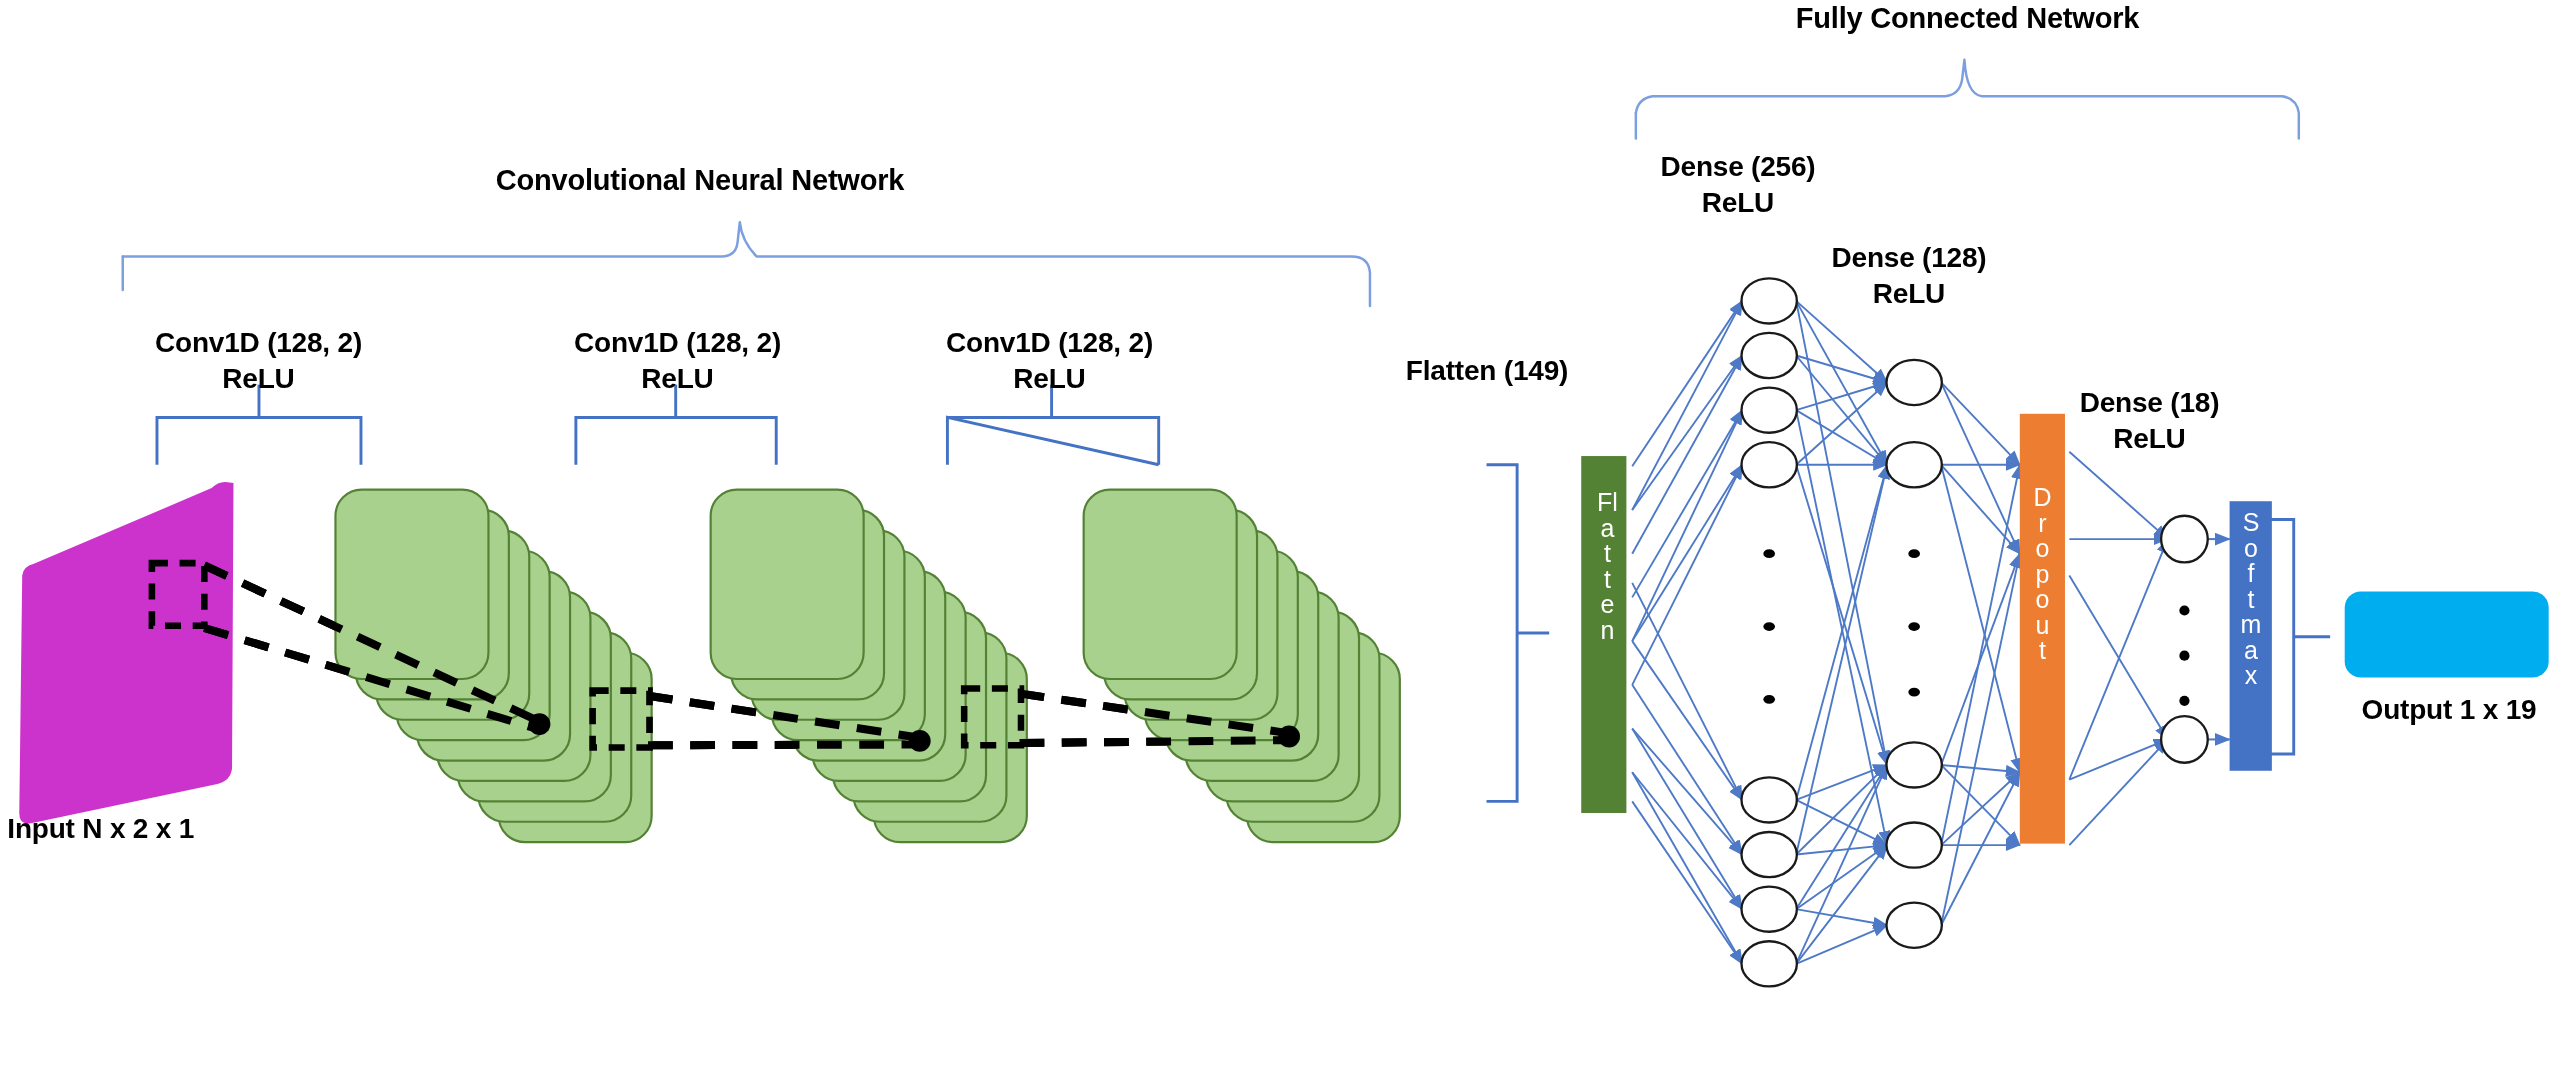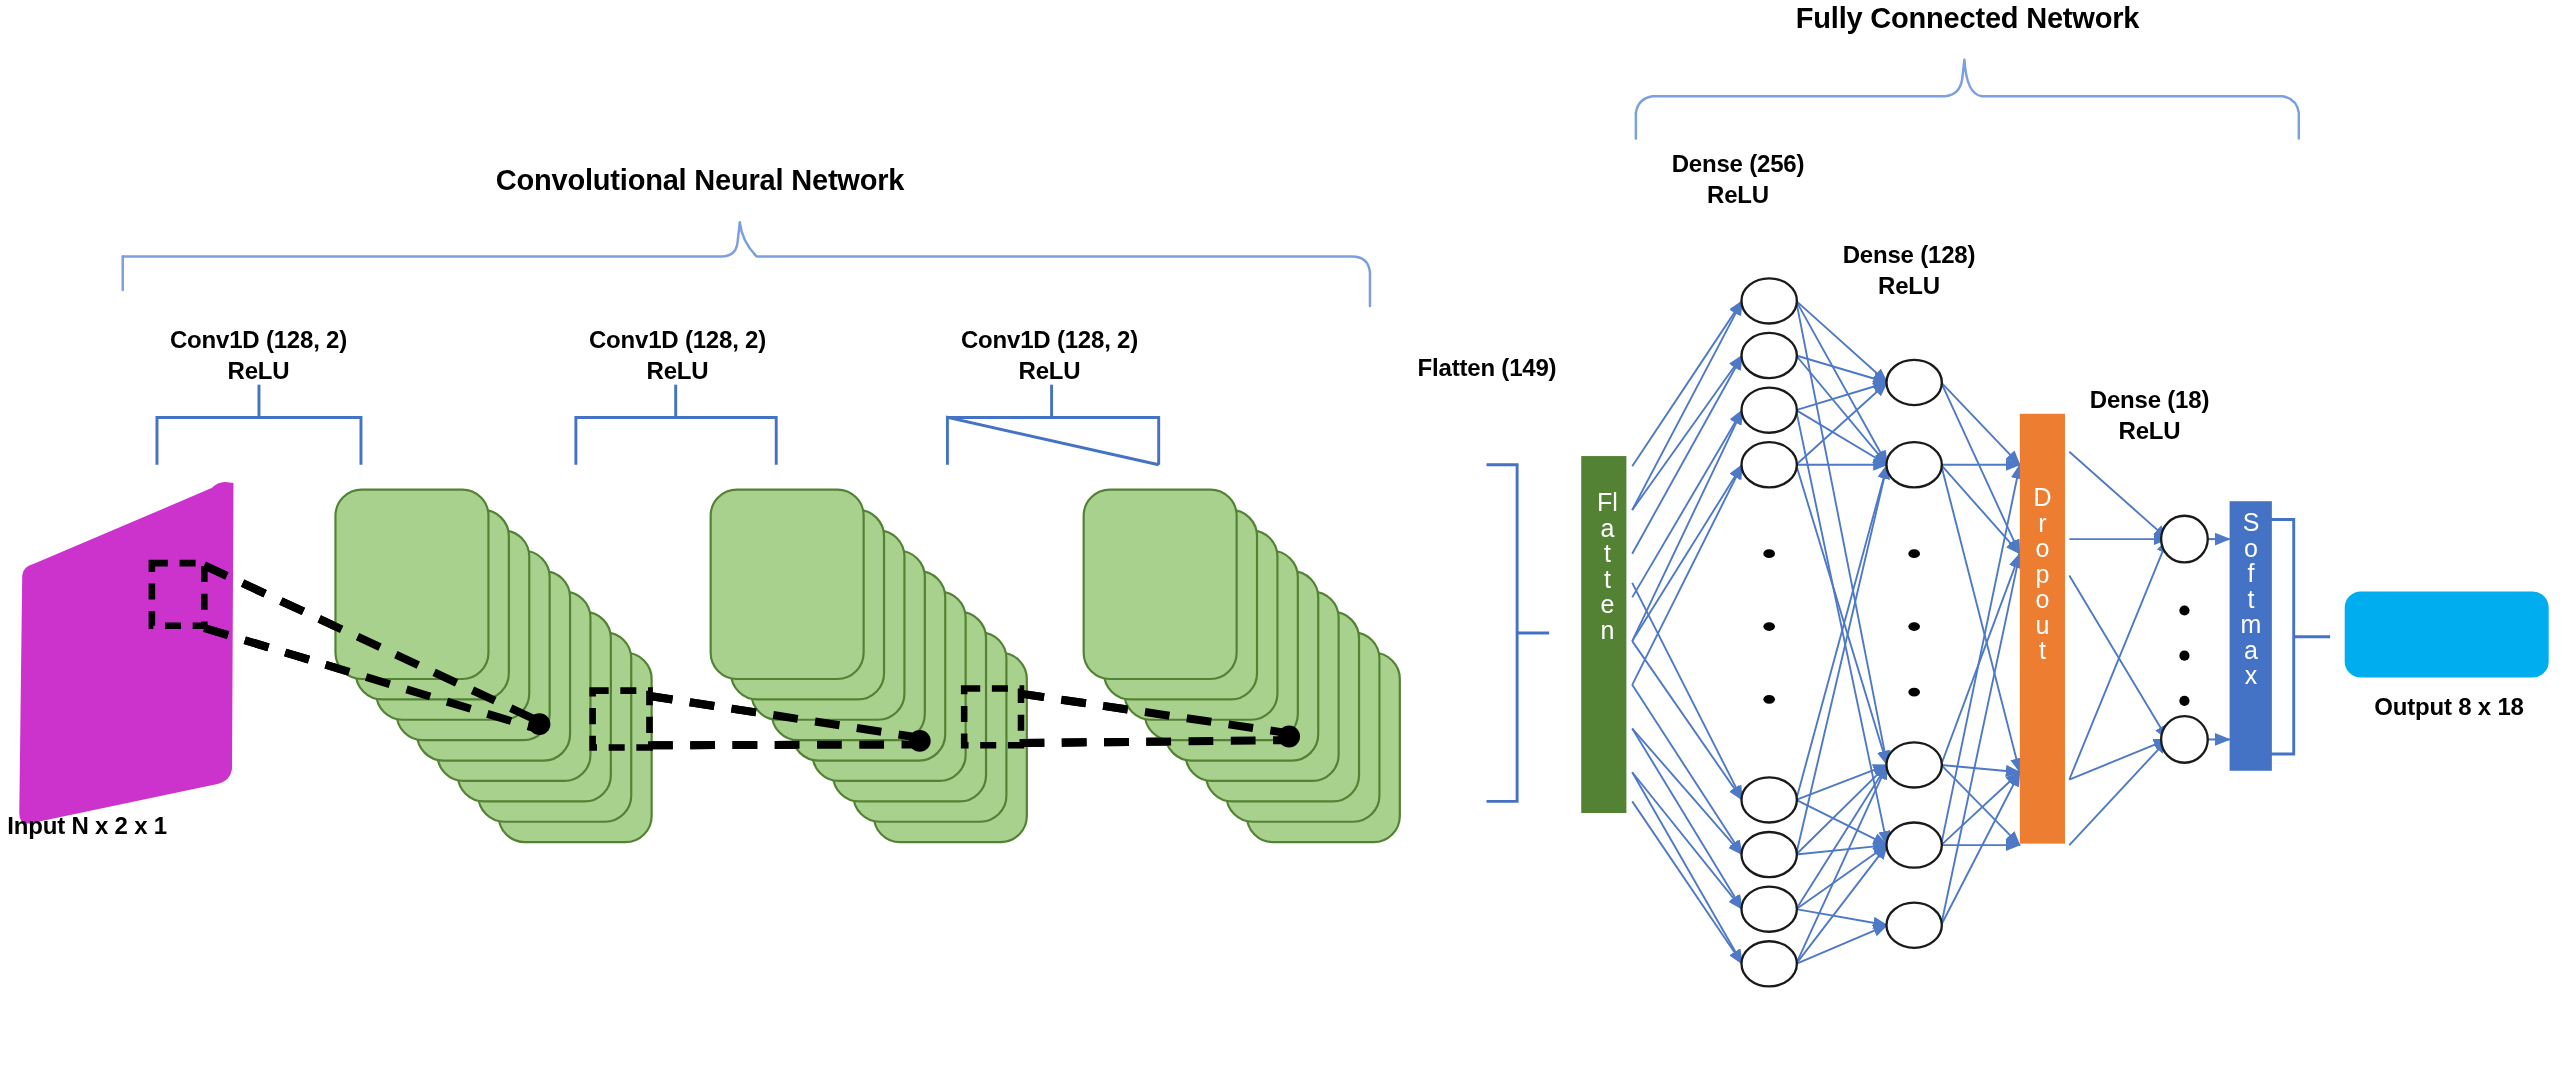--- a/index.html
+++ b/index.html
@@ -3,21 +3,21 @@
 <meta charset="utf-8">
 <style>
   html,body{margin:0;padding:0;background:#ffffff;}
   body{width:2576px;height:1068px;position:relative;overflow:hidden;
        font-family:"Liberation Sans",sans-serif;}
   #stage{position:absolute;left:0;top:0;width:2576px;height:1068px;}
   svg#scene{position:absolute;left:0;top:0;width:2576px;height:1068px;}
   .lbl{position:absolute;color:#000;font-weight:bold;text-align:center;
        line-height:1.28;white-space:pre-line;letter-spacing:-0.2px;}
   .title{font-size:29px;}
-  .sublbl{font-size:24px;}
+  .sublbl{font-size:28px;}
   .vstack-text{position:absolute;color:#ffffff;font-size:25px;font-weight:400;
        text-align:center;line-height:1.02;white-space:pre-line;
        font-family:"Liberation Sans",sans-serif;}
 </style>
 </head>
 <body>
 
 <div id="stage">
 
   <svg id="scene" viewBox="0 0 3535 1466">
@@ -296,21 +296,21 @@
 
   <div class="lbl sublbl" style="left:1614px;top:149px;width:248px;">Dense (256)
 ReLU</div>
 
   <div class="lbl sublbl" style="left:1785px;top:240px;width:248px;">Dense (128)
 ReLU</div>
 
   <div class="lbl sublbl" style="left:2033px;top:385px;width:233px;">Dense (18)
 ReLU</div>
 
-  <div class="lbl sublbl" style="left:2325px;top:692px;width:248px;">Output 8 x 18</div>
+  <div class="lbl sublbl" style="left:2325px;top:692px;width:248px;">Output 1 x 19</div>
 
   <div class="vstack-text" style="left:1581px;top:490px;width:53px;">Fl
 a
 t
 t
 e
 n</div>
 
   <div class="vstack-text" style="left:2020px;top:485px;width:45px;">D
 r

